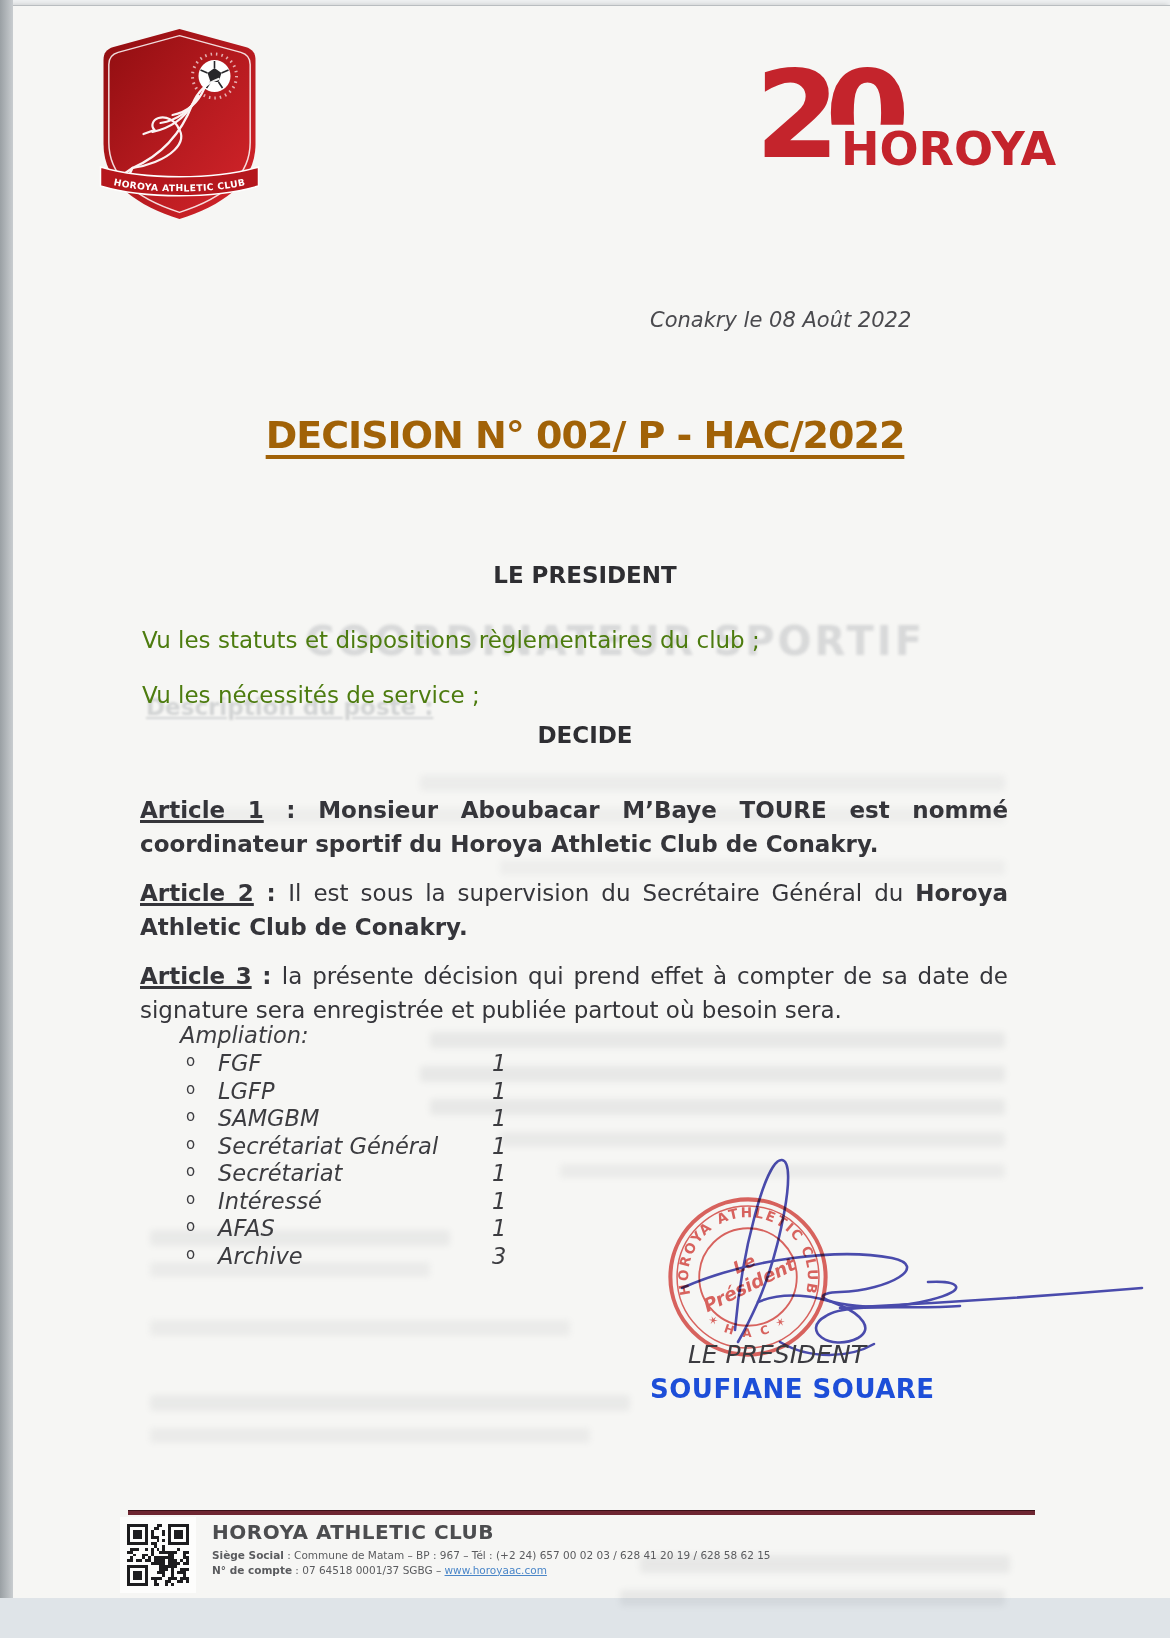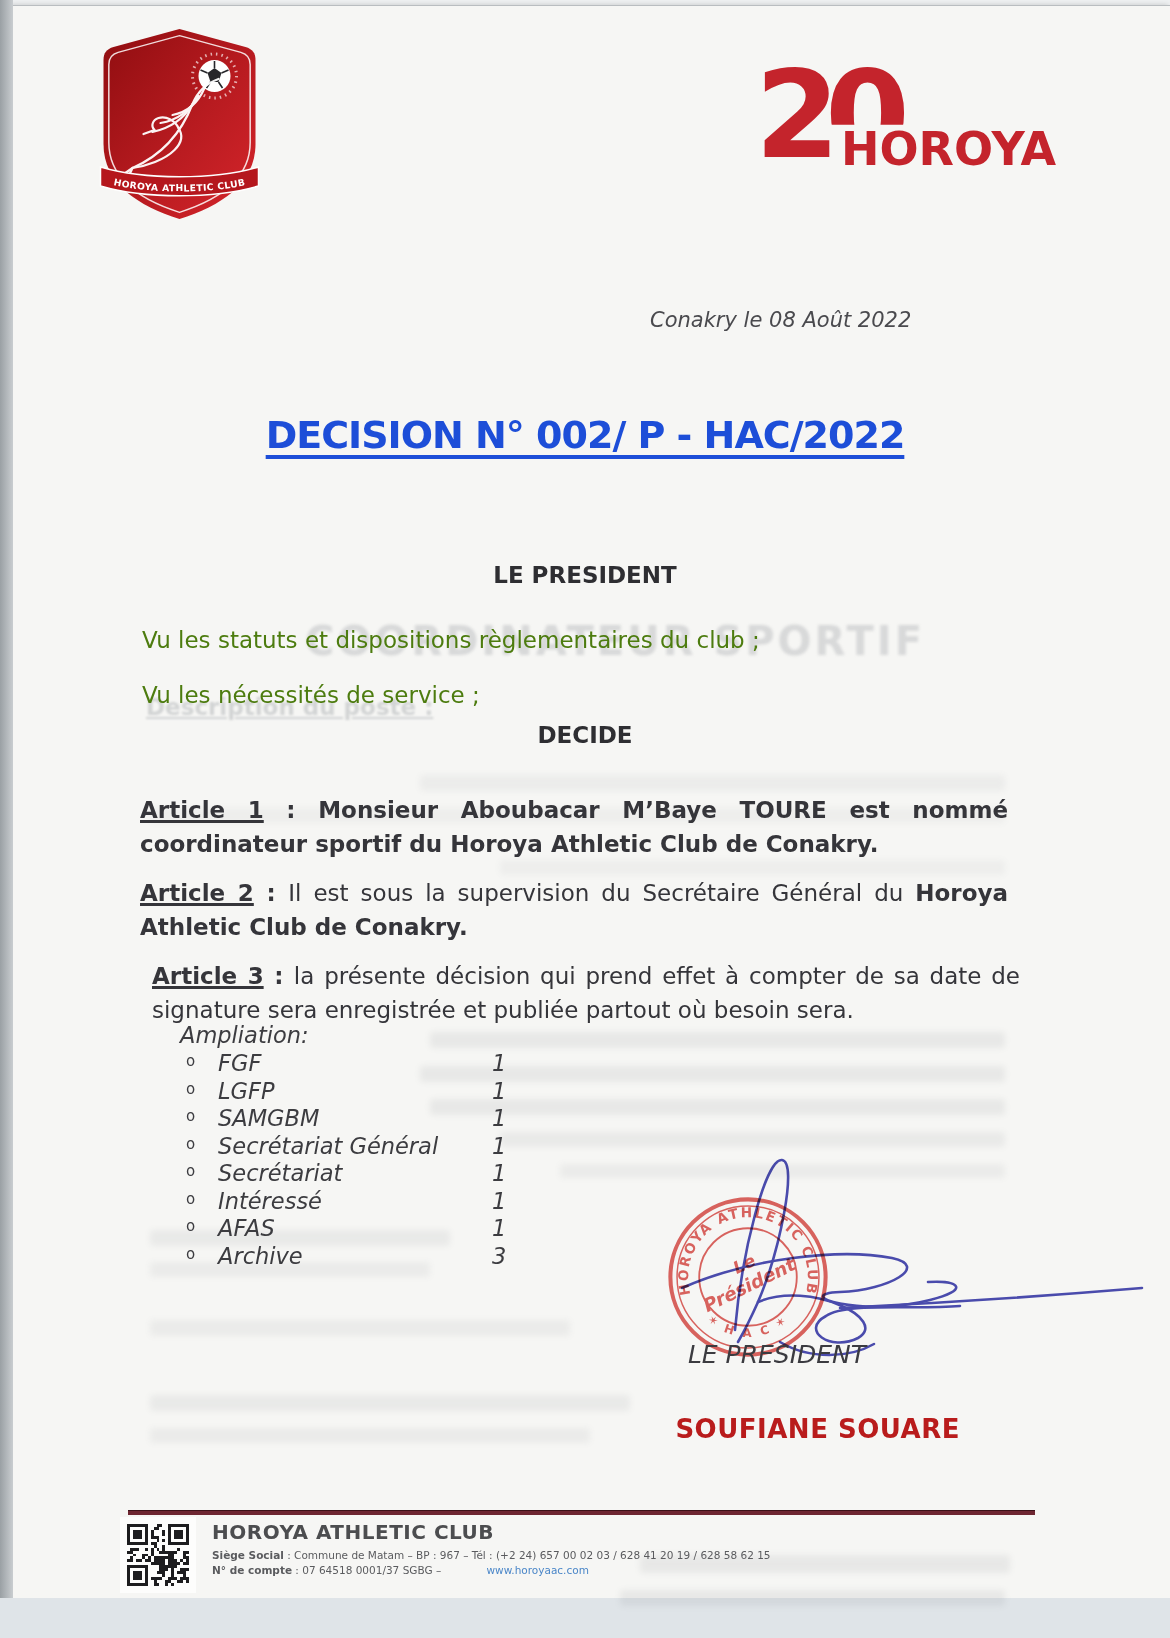--- a/index.html
+++ b/index.html
@@ -39,59 +39,59 @@
   #logo20 .num{position:absolute;top:-14px;font-size:122px;font-weight:800;line-height:1;letter-spacing:-4px;}
   #logo20 #num2{left:0;}
   #logo20 #num0{left:70px;clip-path:inset(0 0 42% 0);}
   #logo20 #logo-horoya{position:absolute;left:86px;top:54px;font-size:46px;font-weight:700;letter-spacing:0;}
   #logo20 #logo-athletic{position:absolute;left:88px;top:86px;font-size:29px;font-weight:400;letter-spacing:1px;color:#d4757a;}
 
   
   #date-line{left:650px;top:308px;font-size:21px;font-style:italic;color:#4a4a4e;}
   #decision-title{left:0;top:413px;width:1170px;text-align:center;}
   #decision-title span{
-    font-size:38px;font-weight:800;color:#1d4ed8;letter-spacing:-1px;
+    font-size:38px;font-weight:800;color:#a16207;letter-spacing:-1px;
     text-decoration:underline;text-decoration-thickness:4px;text-underline-offset:7px;margin-top:12px;
   }
   .center-head{left:0;width:1170px;text-align:center;font-size:23px;font-weight:700;color:#2e2e32;}
   #president-heading{top:562px;}
   #decide-heading{top:722px;}
   .vu-line{left:142px;font-size:23px;color:#4d7c0f;}
   #vu-1{top:604px;}
   #vu-2{top:659px;}
   .article{left:140px;width:868px;font-size:23px;line-height:34px;text-align:justify;color:#35353a;}
   #article-1{top:770px;font-weight:700;}
   #article-2{top:853px;}
-  #article-3{top:936px;margin-left:12px;}
+  #article-3{top:936px;}
   .art-label{font-weight:700;text-decoration:underline;text-decoration-thickness:2.5px;}
   .art-sep{font-weight:700;}
   .b{font-weight:700;}
 
   
   #ampliation-label{left:148px;top:1022px;font-size:22.5px;font-style:italic;color:#3c3c40;margin-left:32px;}
   #ampliation-list{left:186px;top:1050px;width:340px;font-style:italic;font-size:22.5px;color:#3c3c40;}
   .amp-row{position:relative;height:27.5px;}
   .amp-bullet{position:absolute;left:0;top:2px;font-size:15px;font-style:normal;}
   .amp-name{position:absolute;left:32px;top:0;white-space:nowrap;}
   .amp-count{position:absolute;left:306px;top:0;}
 
   
   #stamp{left:663px;top:1192px;width:170px;height:170px;opacity:.9;mix-blend-mode:multiply;}
   #signature{left:630px;top:1130px;width:520px;height:240px;mix-blend-mode:multiply;}
   #signer-title{left:632px;top:1340px;width:290px;text-align:center;font-size:25px;font-style:italic;color:#3b3b40;}
-  #signer-name{left:650px;top:1374px;width:310px;text-align:right;font-size:26px;font-weight:700;color:#b91c1c;letter-spacing:.5px;margin-top:40px;}
+  #signer-name{left:650px;top:1374px;width:310px;text-align:left;font-size:26px;font-weight:700;color:#1d4ed8;letter-spacing:.5px;}
 
   
   #footer-rule{left:128px;top:1510px;width:907px;height:4px;background:#6e2631;border-top:1px solid #3c1118;}
   #qr-card{left:120px;top:1517px;width:76px;height:76px;background:#fdfdfc;display:flex;align-items:center;justify-content:center;}
   #footer-text{left:212px;top:1520px;width:760px;}
   #footer-club-name{font-size:20px;font-weight:700;color:#4c4d4f;letter-spacing:.5px;margin:0 0 4px 0;}
   .footer-small{font-size:10.5px;color:#5a5b5e;line-height:14.5px;margin:0;}
   .footer-small .fl{font-weight:700;}
-  #footer-link{color:#4a86c8;margin-left:42px;}
+  #footer-link{color:#4a86c8;text-decoration:underline;}
 </style>
 </head>
 <body>
 
 <div id="page"></div>
 <div id="scan-bg-left"></div>
 <div id="scan-bg-bottom"></div>
 
 <div id="ghost-layer">
   <div class="abs" id="ghost-headline">COORDINATEUR SPORTIF</div>

